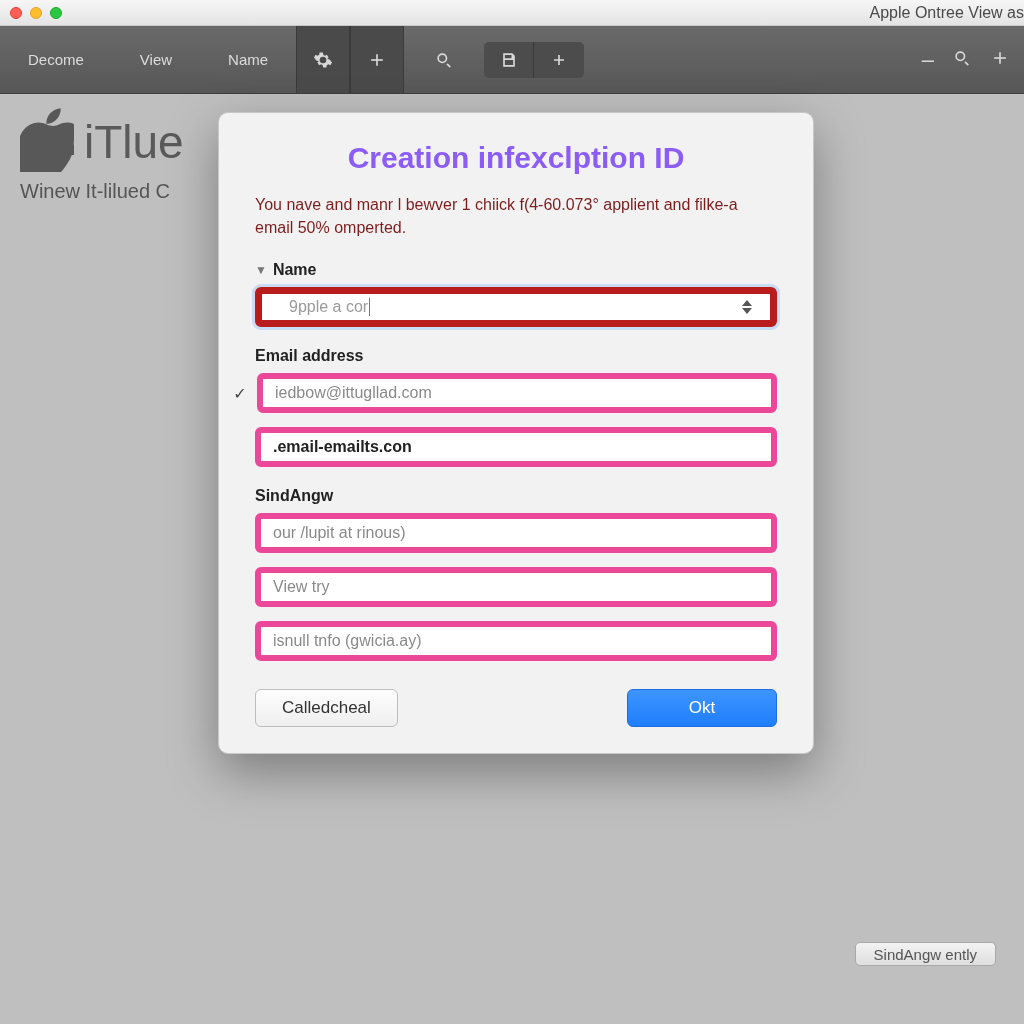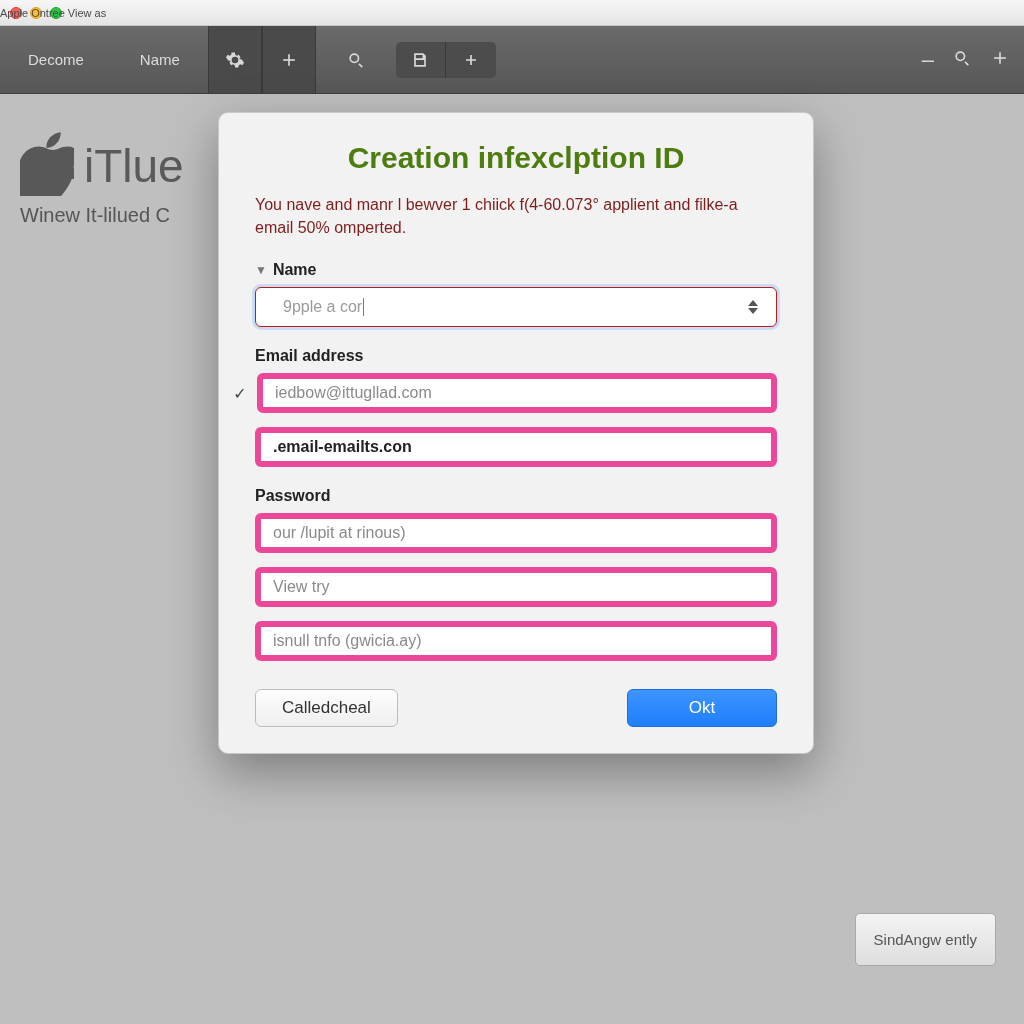--- a/index.html
+++ b/index.html
@@ -12,21 +12,21 @@
     background: linear-gradient(#f6f6f6, #e4e4e4);
     border-bottom: 1px solid #c9c9c9;
     display: flex; align-items: center;
     position: relative;
   }
   .traffic { display: flex; gap: 8px; margin-left: 10px; }
   .tl { width: 12px; height: 12px; border-radius: 50%; }
   .tl.red { background:#ff5f57; border:1px solid #e33e32;}
   .tl.yellow { background:#ffbd2e; border:1px solid #e0a128;}
   .tl.green { background:#28c840; border:1px solid #1ba82f;}
-  .titlebar-title { position:absolute; left:0; right:0; text-align:left; font-size:11px; color:#4a4a4a; }
+  .titlebar-title { position:absolute; left:0; right:0; text-align:right; font-size:16px; color:#4a4a4a; }
 
   
   .toolbar {
     height: 68px;
     background: linear-gradient(#6a6a6a, #575757);
     display:flex; align-items:center;
     color:#e8e8e8; font-size:15px;
     border-bottom:1px solid #3e3e3e;
   }
   .tb-btn {
@@ -45,58 +45,58 @@
   .tb-group .cell{
     width:50px; background:#4c4c4c; display:flex;align-items:center;justify-content:center;
     border-right:1px solid #3a3a3a;
   }
   .tb-group .cell:last-child{border-right:none;}
   .tb-right { margin-left:auto; display:flex; align-items:center; gap:18px; padding-right:14px;}
   .tb-minus { color:#d8d8d8; font-size:22px; }
 
   
   .bg-content {
-    padding: 38px 20px;
+    padding: 14px 20px;
     color:#3a3a3a;
   }
   .logo-row { display:flex; align-items:center; gap:10px; }
   .apple-logo svg { width:54px; height:64px; fill:#585858; }
   .logo-text { font-size:46px; font-weight:400; color:#5a5a5a; }
   .sub-text { font-size:20px; color:#555; margin-top:4px; }
 
   
   .modal {
     position:absolute;
     left: 218px; top: 112px;
     width: 596px;
     background:#f2f2f2;
     border-radius:10px;
     border:1px solid #c8c8c8;
     box-shadow: 0 18px 50px rgba(0,0,0,.35);
     padding: 28px 36px 26px 36px;
   }
   .modal h1 {
-    text-align:center; font-size:30px; font-weight:700; color:#4d7c0f;
+    text-align:center; font-size:30px; font-weight:700; color:#8b5cf6;
     margin-bottom:18px;
   }
   .modal .intro { font-size:16px; color:#7f1d1d; line-height:1.45; margin-bottom:22px;}
   .section-label{
     font-size:16px; font-weight:700; color:#222; margin-bottom:8px;
     display:flex; align-items:center; gap:6px;
   }
   .disclosure { color:#777; font-size:12px;}
   .field {
     width:100%; height:40px;
     border:6px solid #ec4899; border-radius:6px;
     background:#fff; padding:0 12px;
     font-size:16px; color:#333;
     display:flex; align-items:center;
   }
   .field.placeholder { color:#8a8a8a; }
-  .field.focused { border:1px solid #b91c1c; box-shadow:0 0 0 3px rgba(80,150,255,.25); color:#9a9a9a;padding-left:27px;}
+  .field.focused { border:7px solid #b91c1c; box-shadow:0 0 0 3px rgba(80,150,255,.25); color:#9a9a9a;padding-left:27px;}
   .field .caret { border-left:1px solid #777; height:18px; margin-left:1px;}
   .stepper {
     margin-left:auto; width:16px; height:28px;
     display:flex; flex-direction:column; justify-content:center; gap:2px;
   }
   .stepper .tri{ width:0;height:0;border-left:5px solid transparent;border-right:5px solid transparent;}
   .stepper .up{ border-bottom:6px solid #555;}
   .stepper .down{ border-top:6px solid #555;}
   .row-with-check { display:flex; align-items:center; gap:8px; }
   .check { width:18px; flex:0 0 18px; text-align:center; color:#444; font-size:16px; margin-left:-24px;}
@@ -113,41 +113,42 @@
   }
   .btn.primary{
     margin-left:auto;
     background:linear-gradient(#3d95ff,#1f7efb);
     border:1px solid #1b6de0; color:#fff; min-width:150px;
   }
 
   
   .float-btn{
     position:absolute; right:28px; bottom:58px;
-    height:53px; padding:0 18px;
+    height:24px; padding:0 18px;
     border:1px solid #a9a9a9; border-radius:5px;
     background:linear-gradient(#f3f3f3,#dedede);
     color:#555; font-size:15px;
     display:flex; align-items:center;
   }
 </style>
 </head>
 <body>
 
 <div class="titlebar">
   <div class="traffic">
     <div class="tl red"></div>
     <div class="tl yellow"></div>
     <div class="tl green"></div>
   </div>
   <div class="titlebar-title">Apple Ontree View as</div>
 </div>
 
 <div class="toolbar">
   <div class="tb-btn">Decome</div>
+  <div class="tb-btn">View</div>
   <div class="tb-btn">Name</div>
   <div class="tb-btn boxed tb-icon">
     <svg viewBox="0 0 24 24">
         <path d="M12 8a4 4 0 1 0 0 8 4 4 0 0 0 0-8zm9 4a7 7 0 0 1-.1 1.2l2 1.6-2 3.4-2.4-1a7 7 0 0 1-2 1.2l-.4 2.6h-4l-.4-2.6a7 7 0 0 1-2-1.2l-2.4 1-2-3.4 2-1.6A7 7 0 0 1 3 12a7 7 0 0 1 .1-1.2l-2-1.6 2-3.4 2.4 1a7 7 0 0 1 2-1.2L7.9 3h4l.4 2.6a7 7 0 0 1 2 1.2l2.4-1 2 3.4-2 1.6A7 7 0 0 1 21 12z"></path>
       </svg>
   </div>
   <div class="tb-btn boxed tb-icon">
     <svg viewBox="0 0 24 24">
         <path d="M11 5h2v14h-2z"></path>
         <path d="M5 11h14v2H5z"></path>
@@ -226,21 +227,21 @@
       <span>iedbow@ittugllad.com</span>
     </div>
   </div>
 
   <div class="spacer-sm"></div>
   <div class="field domain-field">
     <span>.email-emailts.con</span>
   </div>
 
   <div class="spacer-md"></div>
-  <div class="section-label">Password</div>
+  <div class="section-label">SindAngw</div>
   <div class="field placeholder">
     <span>our /lupit at rinous)</span>
   </div>
 
   <div class="spacer-sm"></div>
   <div class="field placeholder">
     <span>View try</span>
   </div>
 
   <div class="spacer-sm"></div>

